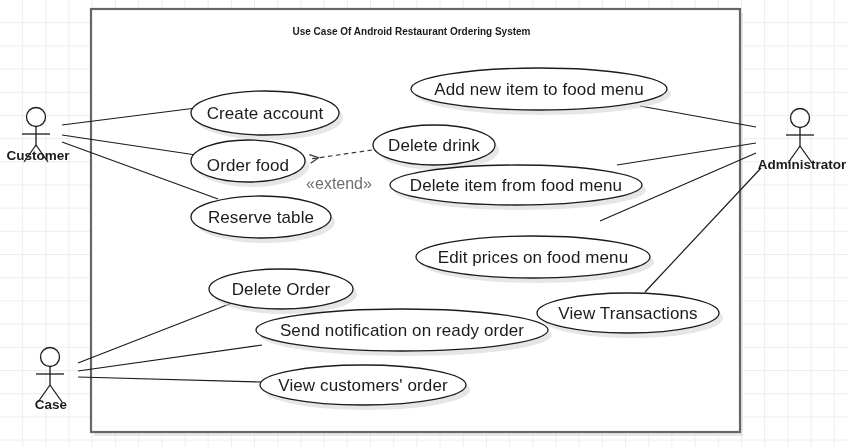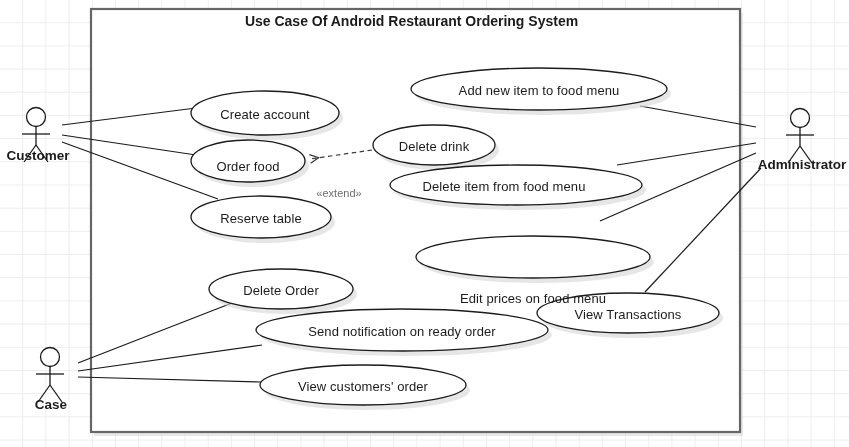--- a/index.html
+++ b/index.html
@@ -32,39 +32,39 @@
     width: 849px;
     height: 447px;
   }
   .uc-label, .actor-label, .stereotype-label, .system-title {
     position: absolute;
     white-space: nowrap;
     color: #1b1b1b;
     pointer-events: none;
   }
   .uc-label {
-    font-size: 13px;
+    font-size: 17px;
     transform: translate(-50%, -50%);
     letter-spacing: 0.1px;
   }
   .actor-label {
     font-size: 13.5px;
     font-weight: bold;
     transform: translate(-50%, -50%);
   }
   .system-title {
-    font-size: 14px;
+    font-size: 10px;
     font-weight: bold;
     transform: translate(-50%, -50%);
+    margin-top: 10px;
   }
   .stereotype-label {
-    font-size: 11px;
+    font-size: 16px;
     color: #6e6e6e;
     transform: translate(-50%, -50%);
-    margin-top: 9px;
   }
 </style>
 </head>
 <body>
 
 <div id="canvas">
   <svg id="diagram-svg" viewBox="0 0 849 447" xmlns="http://www.w3.org/2000/svg">
     <defs>
       <marker id="open-arrow" viewBox="0 0 10 10" refX="9" refY="5" markerWidth="9" markerHeight="9" orient="auto-start-reverse">
         <path d="M 9 1 L 1 5 L 9 9" fill="none" stroke="#3a3a3a" stroke-width="1.2"></path>
@@ -138,22 +138,22 @@
       </g>
   </svg>
 
   <div id="label-layer">
       <div class="system-title" style="left: 411.5px; top: 21px;">Use Case Of Android Restaurant Ordering System</div>
       <div class="uc-label" style="left: 265px; top: 114px;">Create account</div>
       <div class="uc-label" style="left: 248px; top: 166px;">Order food</div>
       <div class="uc-label" style="left: 261px; top: 218px;">Reserve table</div>
       <div class="uc-label" style="left: 434px; top: 146px;">Delete drink</div>
       <div class="uc-label" style="left: 539px; top: 90px;">Add new item to food menu</div>
-      <div class="uc-label" style="left: 504px; top: 186px;">Delete item from food menu</div>
-      <div class="uc-label" style="left: 533px; top: 258px; margin-top: 40px;">Edit prices on food menu</div>
+      <div class="uc-label" style="left: 516px; top: 186px;">Delete item from food menu</div>
+      <div class="uc-label" style="left: 533px; top: 258px;">Edit prices on food menu</div>
       <div class="uc-label" style="left: 628px; top: 314px;">View Transactions</div>
       <div class="uc-label" style="left: 281px; top: 290px;">Delete Order</div>
       <div class="uc-label" style="left: 402px; top: 331px;">Send notification on ready order</div>
       <div class="uc-label" style="left: 363px; top: 386px; text-align: center;">View customers' order</div>
       <div class="actor-label" style="left: 38px; top: 155px;">Customer</div>
       <div class="actor-label" style="left: 51px; top: 404px;">Case</div>
       <div class="actor-label" style="left: 802px; top: 164px;">Administrator</div>
       <div class="stereotype-label" style="left: 339px; top: 184px;">«extend»</div>
     </div>
 </div>

